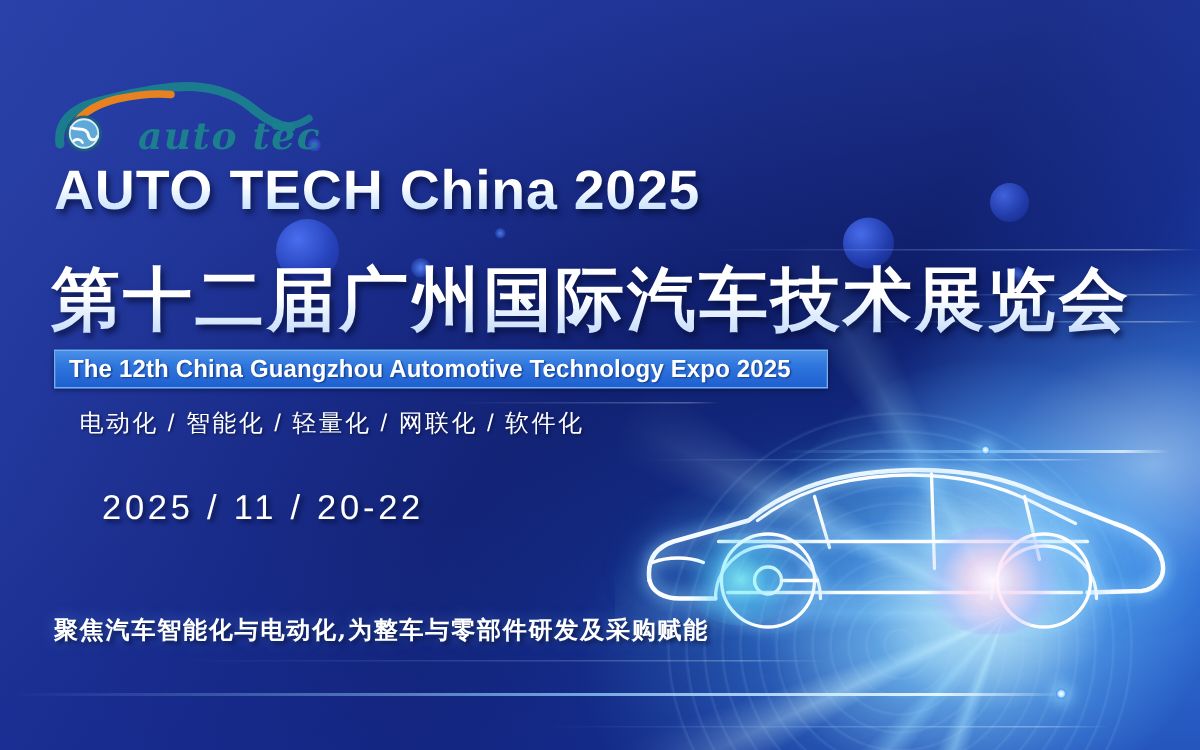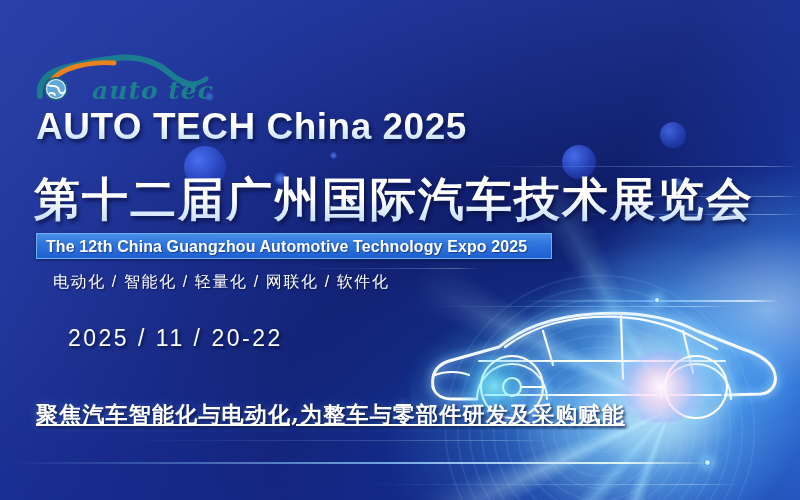--- a/index.html
+++ b/index.html
@@ -146,26 +146,25 @@
     margin-left:32px;
   }
   .venue {
     position:absolute; left:36px; top:362px;
     font-size:23px; color:#ffffff; letter-spacing:2px;
     white-space:nowrap;
     text-shadow:2px 2px 3px rgba(6,16,60,.85);
   }
 
   .tagline {
-    position:absolute; left:36px; top:400px;
+    position:absolute; left:36px; top:410px;
     font-family:"DejaVu Serif", serif;
-    font-size:22px; font-weight:bold; color:#ffffff;
+    font-size:16px; font-weight:bold; color:#ffffff;
     letter-spacing:1.2px; white-space:nowrap;
     text-shadow:2px 2px 3px rgba(8,20,70,.85), 0 0 10px rgba(120,190,255,.35);
-    text-decoration:underline;
   }
 
   
   .car { position:absolute; left:425px; top:295px; width:360px; height:125px; }
   .car svg { display:block; overflow:visible; }
   .car-line {
     fill:none; stroke:#ffffff; stroke-width:3;
     stroke-linecap:round; stroke-linejoin:round;
     filter:drop-shadow(0 0 5px rgba(160,220,255,.95)) drop-shadow(0 0 12px rgba(90,180,255,.6));
   }

